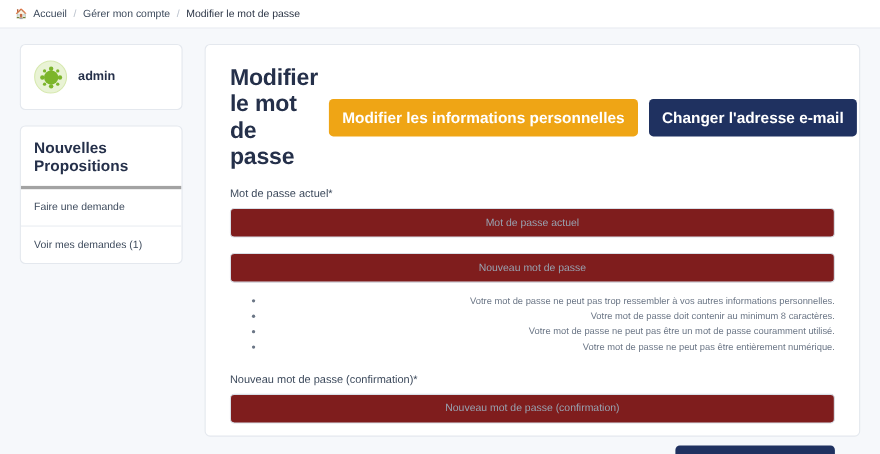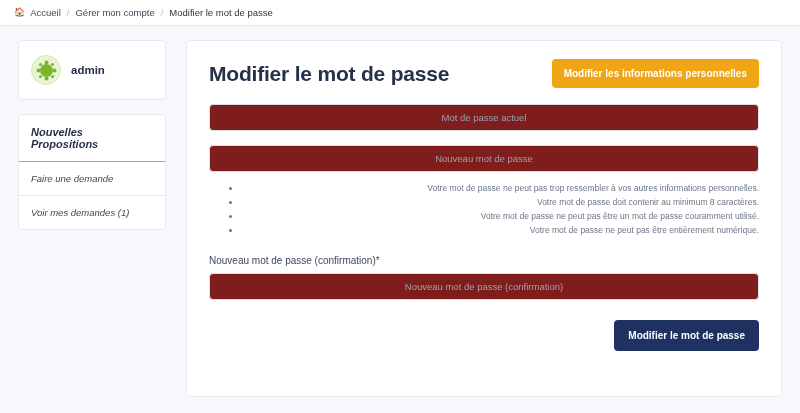--- a/index.html
+++ b/index.html
@@ -80,33 +80,31 @@
       -6px -6px 0 -5px #7cb52b,
        6px -6px 0 -5px #7cb52b,
       -6px  6px 0 -5px #7cb52b,
        6px  6px 0 -5px #7cb52b;
   }
   .profile-name { font-size: 11.5px; font-weight: bold; color: #25304a; }
 
   .menu-card { overflow: hidden; }
   .menu-title {
     padding: 11px 12px;
-    font-size: 11px;
+    font-size: 14px;
     font-weight: bold;
     color: #25304a;
-    border-bottom: 1px solid #a3a3a3;
-    font-style: italic;
+    border-bottom: 3px solid #a3a3a3;
   }
   .menu-item {
     padding: 11px 12px;
     font-size: 9.5px;
     color: #3d4a5c;
     border-bottom: 1px solid #e9edf2;
     cursor: pointer;
-    font-style: italic;
   }
   .menu-item:last-child { border-bottom: none; }
 
   
   .main {
     flex: 1;
     background: #ffffff;
     border: 1px solid #e4e8ee;
     border-radius: 5px;
     padding: 18px 22px 20px 22px;
@@ -121,21 +119,21 @@
   .page-title {
     font-size: 21px;
     font-weight: bold;
     color: #25304a;
     flex: 1;
     letter-spacing: -0.2px;
   }
   .btn {
     border: none;
     border-radius: 4px;
-    font-size: 10px;
+    font-size: 14px;
     font-weight: bold;
     color: #ffffff;
     padding: 9px 12px;
     cursor: pointer;
     white-space: nowrap;
     font-family: "Liberation Sans", sans-serif;
   }
   .btn-warning { background: #efa515; }
   .btn-dark { background: #1f3160; }
 
@@ -210,23 +208,25 @@
       <div class="menu-item">Voir mes demandes (1)</div>
     </div>
 
   </div>
 
   <div class="main">
 
     <div class="main-head">
       <div class="page-title">Modifier le mot de passe</div>
       <button class="btn btn-warning">Modifier les informations personnelles</button>
+      <button class="btn btn-dark">Changer l'adresse e-mail</button>
     </div>
 
     <div class="field">
+      <div class="field-label">Mot de passe actuel*</div>
       <input class="input" type="password" placeholder="Mot de passe actuel" style="">
     </div>
 
     <div class="field">
       <input class="input" type="password" placeholder="Nouveau mot de passe" style="">
       <ul class="help-list">
         <li>Votre mot de passe ne peut pas trop ressembler à vos autres informations personnelles.</li>
         <li>Votre mot de passe doit contenir au minimum 8 caractères.</li>
         <li>Votre mot de passe ne peut pas être un mot de passe couramment utilisé.</li>
         <li>Votre mot de passe ne peut pas être entièrement numérique.</li>

